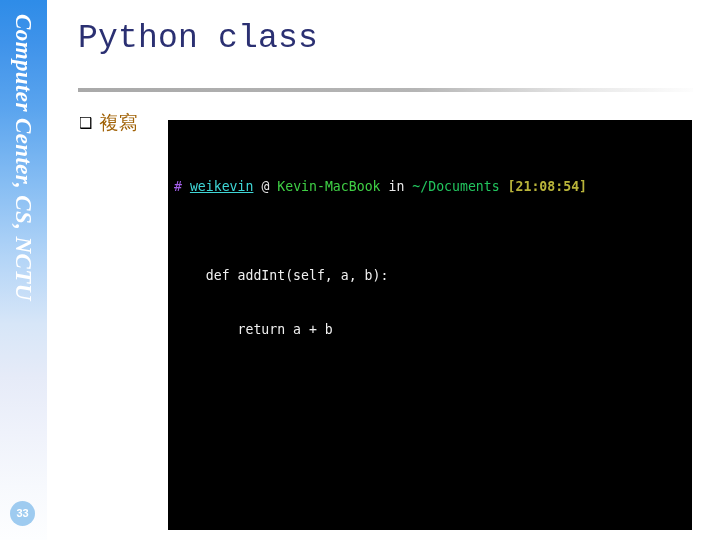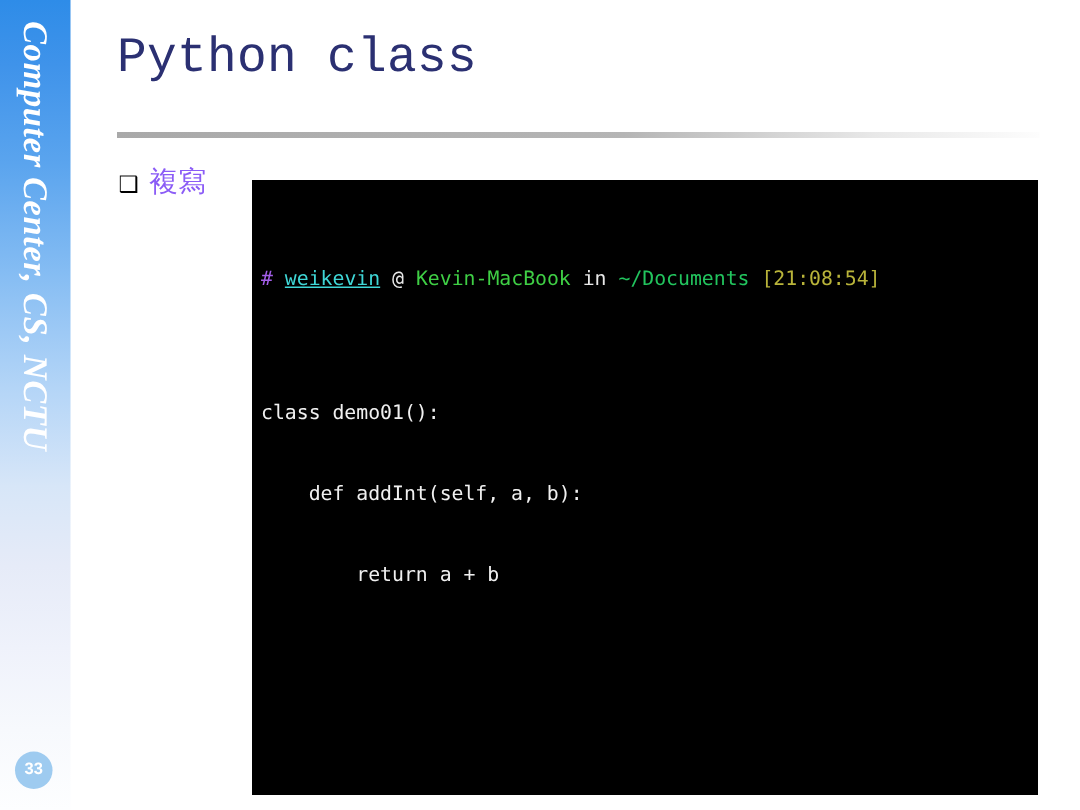--- a/index.html
+++ b/index.html
@@ -109,23 +109,23 @@
   }
   #bullet-marker {
     font-family: "DejaVu Sans", sans-serif;
     font-size: 15px;
     color: #000000;
     line-height: 1;
     position: relative;
     top: 1px;
   }
   #bullet-text {
-    font-family: Liberation Mono, monospace;
+    font-family: Liberation Serif, serif;
     font-size: 19px;
-    color: #8b5cf6;
+    color: #a16207;
     line-height: 1;
   }
 
   
   #terminal {
     position: absolute;
     left: 168px;
     top: 120px;
     width: 524px;
     height: 410px;
@@ -140,21 +140,21 @@
     line-height: 17.9px;
     color: #e8e8e8;
     white-space: pre;
   }
   .ln { display: block; height: 17.9px; }
   .c-hash   { color: #a35ee8; }
   .c-user   { color: #3fd6d6; text-decoration: underline; }
   .c-plain  { color: #e8e8e8; }
   .c-host   { color: #3fcf45; }
   .c-path   { color: #22c55e; }
-  .c-time   { color: #b9b43a; }
+  .c-time   { color: #b9b43a; font-weight: bold; }
   .c-dollar { color: #c02828; }
   .c-out    { color: #f0f0f0; }
 </style>
 </head>
 <body>
 
 <div id="sidebar">
   <div id="sidebar-label">Computer Center, CS, NCTU</div>
   <div id="page-badge">33</div>
 </div>
@@ -166,21 +166,20 @@
   <span id="bullet-marker">❑</span>
   <span id="bullet-text">複寫</span>
 </div>
 
 <div id="terminal">
   <div id="terminal-body">
 
     <span class="ln"><span class="c-hash">#</span><span class="c-plain"> </span><span class="c-user">weikevin</span><span class="c-plain"> </span><span class="c-plain">@</span><span class="c-plain"> </span><span class="c-host">Kevin-MacBook</span><span class="c-plain"> </span><span class="c-plain">in</span><span class="c-plain"> </span><span class="c-path">~/Documents</span><span class="c-plain"> </span><span class="c-time">[21:08:54]</span></span>
 
 
-    <span class="ln c-out">class demo01():</span>
     <span class="ln c-out">    def addInt(self, a, b):</span>
     <span class="ln c-out">        return a + b</span>
     <span class="ln c-out"></span>
     
     
     
     
     
     
     

